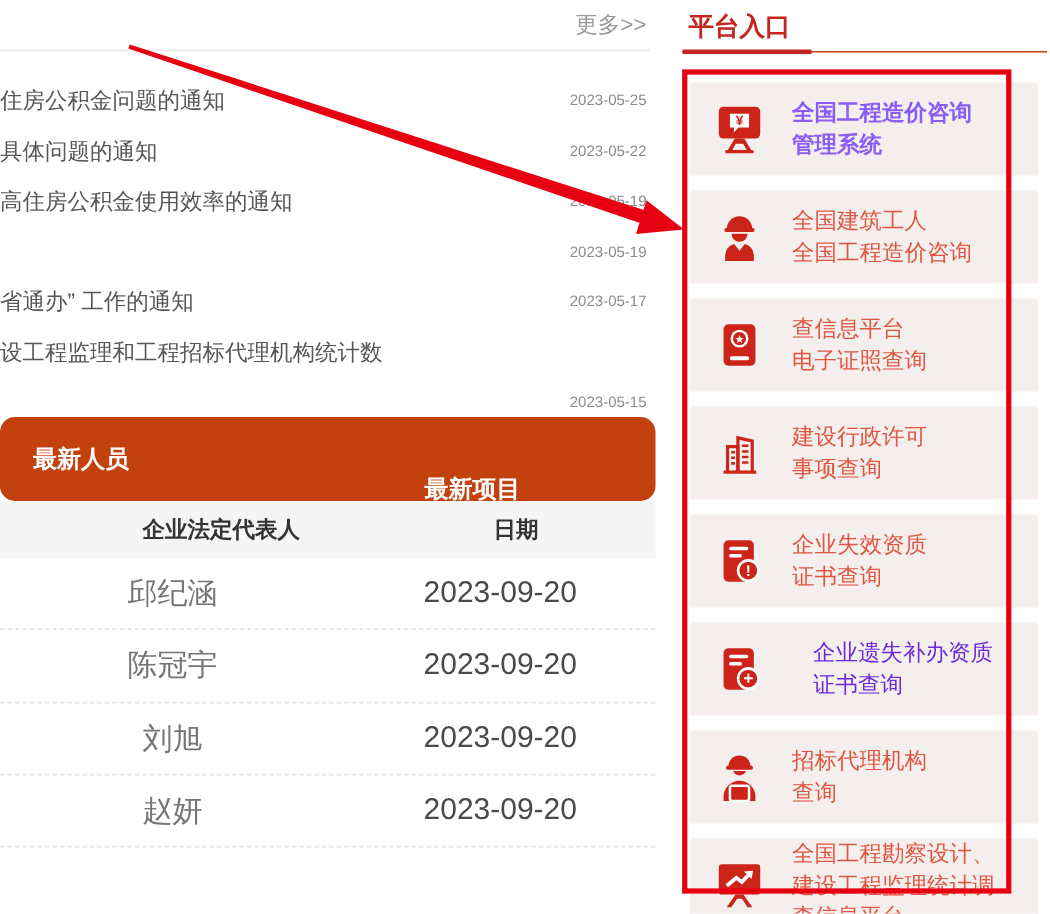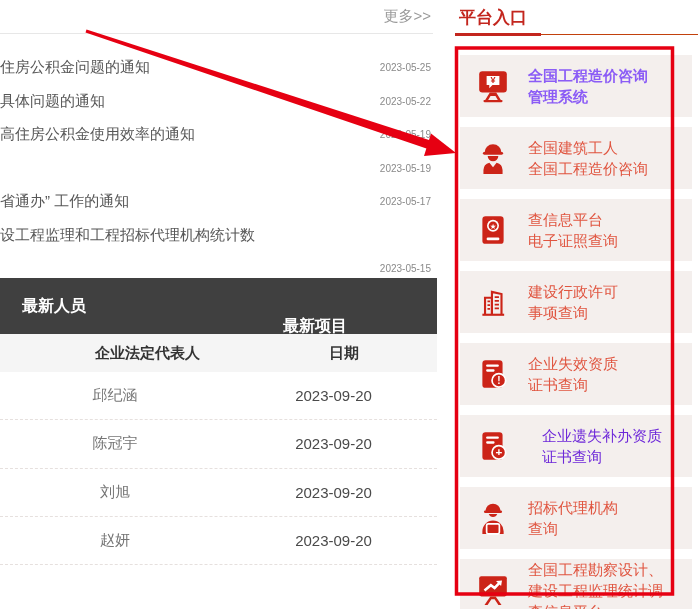--- a/index.html
+++ b/index.html
@@ -30,21 +30,21 @@
   .table-tabs { position:relative; height:56px; }
   .table-tab { position:absolute; top:0; height:56px; display:flex; align-items:center;
     color:#fff; font-size:16px; font-weight:bold; cursor:pointer; }
   .tab-personnel { left:22px; }
   .tab-projects { left:283px;margin-top:20px; }
   .table-header { display:flex; height:38px; background:#f5f5f5; align-items:center; }
   .t-col1 { width:230px; text-align:center;margin-left:44px; }
   .t-col2 { width:207px; text-align:center; }
   .table-header > div { font-size:15px; font-weight:bold; color:#333; }
   .t-row { display:flex; height:48.3px; align-items:center; border-bottom:1px dashed #e6e0de; cursor:pointer; }
-  .t-cell { font-size:15px; }
+  .t-cell { font-size:20px; }
   .t-cell.name { width:230px; text-align:center; color:#757575; }
   .t-cell.date { width:207px; text-align:center; color:#4a4a4a; }
 
   
   .panel-head {
     position:absolute; left:455px; top:0; width:243px; height:35px;
     border-bottom:1px solid #c2410c; display:flex; align-items:center;
   }
   .panel-title { font-size:17px; font-weight:bold; padding-left:4px; }
   .panel-underline { position:absolute; left:0; bottom:-2px; width:86px; height:3px; }
@@ -91,21 +91,21 @@
       <span class="notice-title">设工程监理和工程招标代理机构统计数</span>
       <span class="notice-date"></span>
     </div>
     <div class="notice-row">
       <span class="notice-title"></span>
       <span class="notice-date">2023-05-15</span>
     </div>
   </div>
 
 <div class="table-card">
-  <div class="table-tabs" style="background: #404040;">
+  <div class="table-tabs" style="background: #c2410c; border-radius: 10px;">
     <div class="table-tab tab-personnel">最新人员</div>
     <div class="table-tab tab-projects">最新项目</div>
   </div>
   <div class="table-header">
     <div class="t-col1">企业法定代表人</div>
     <div class="t-col2">日期</div>
   </div>
   <div>
       <div class="t-row">
         <div class="t-cell name">邱纪涵</div>

